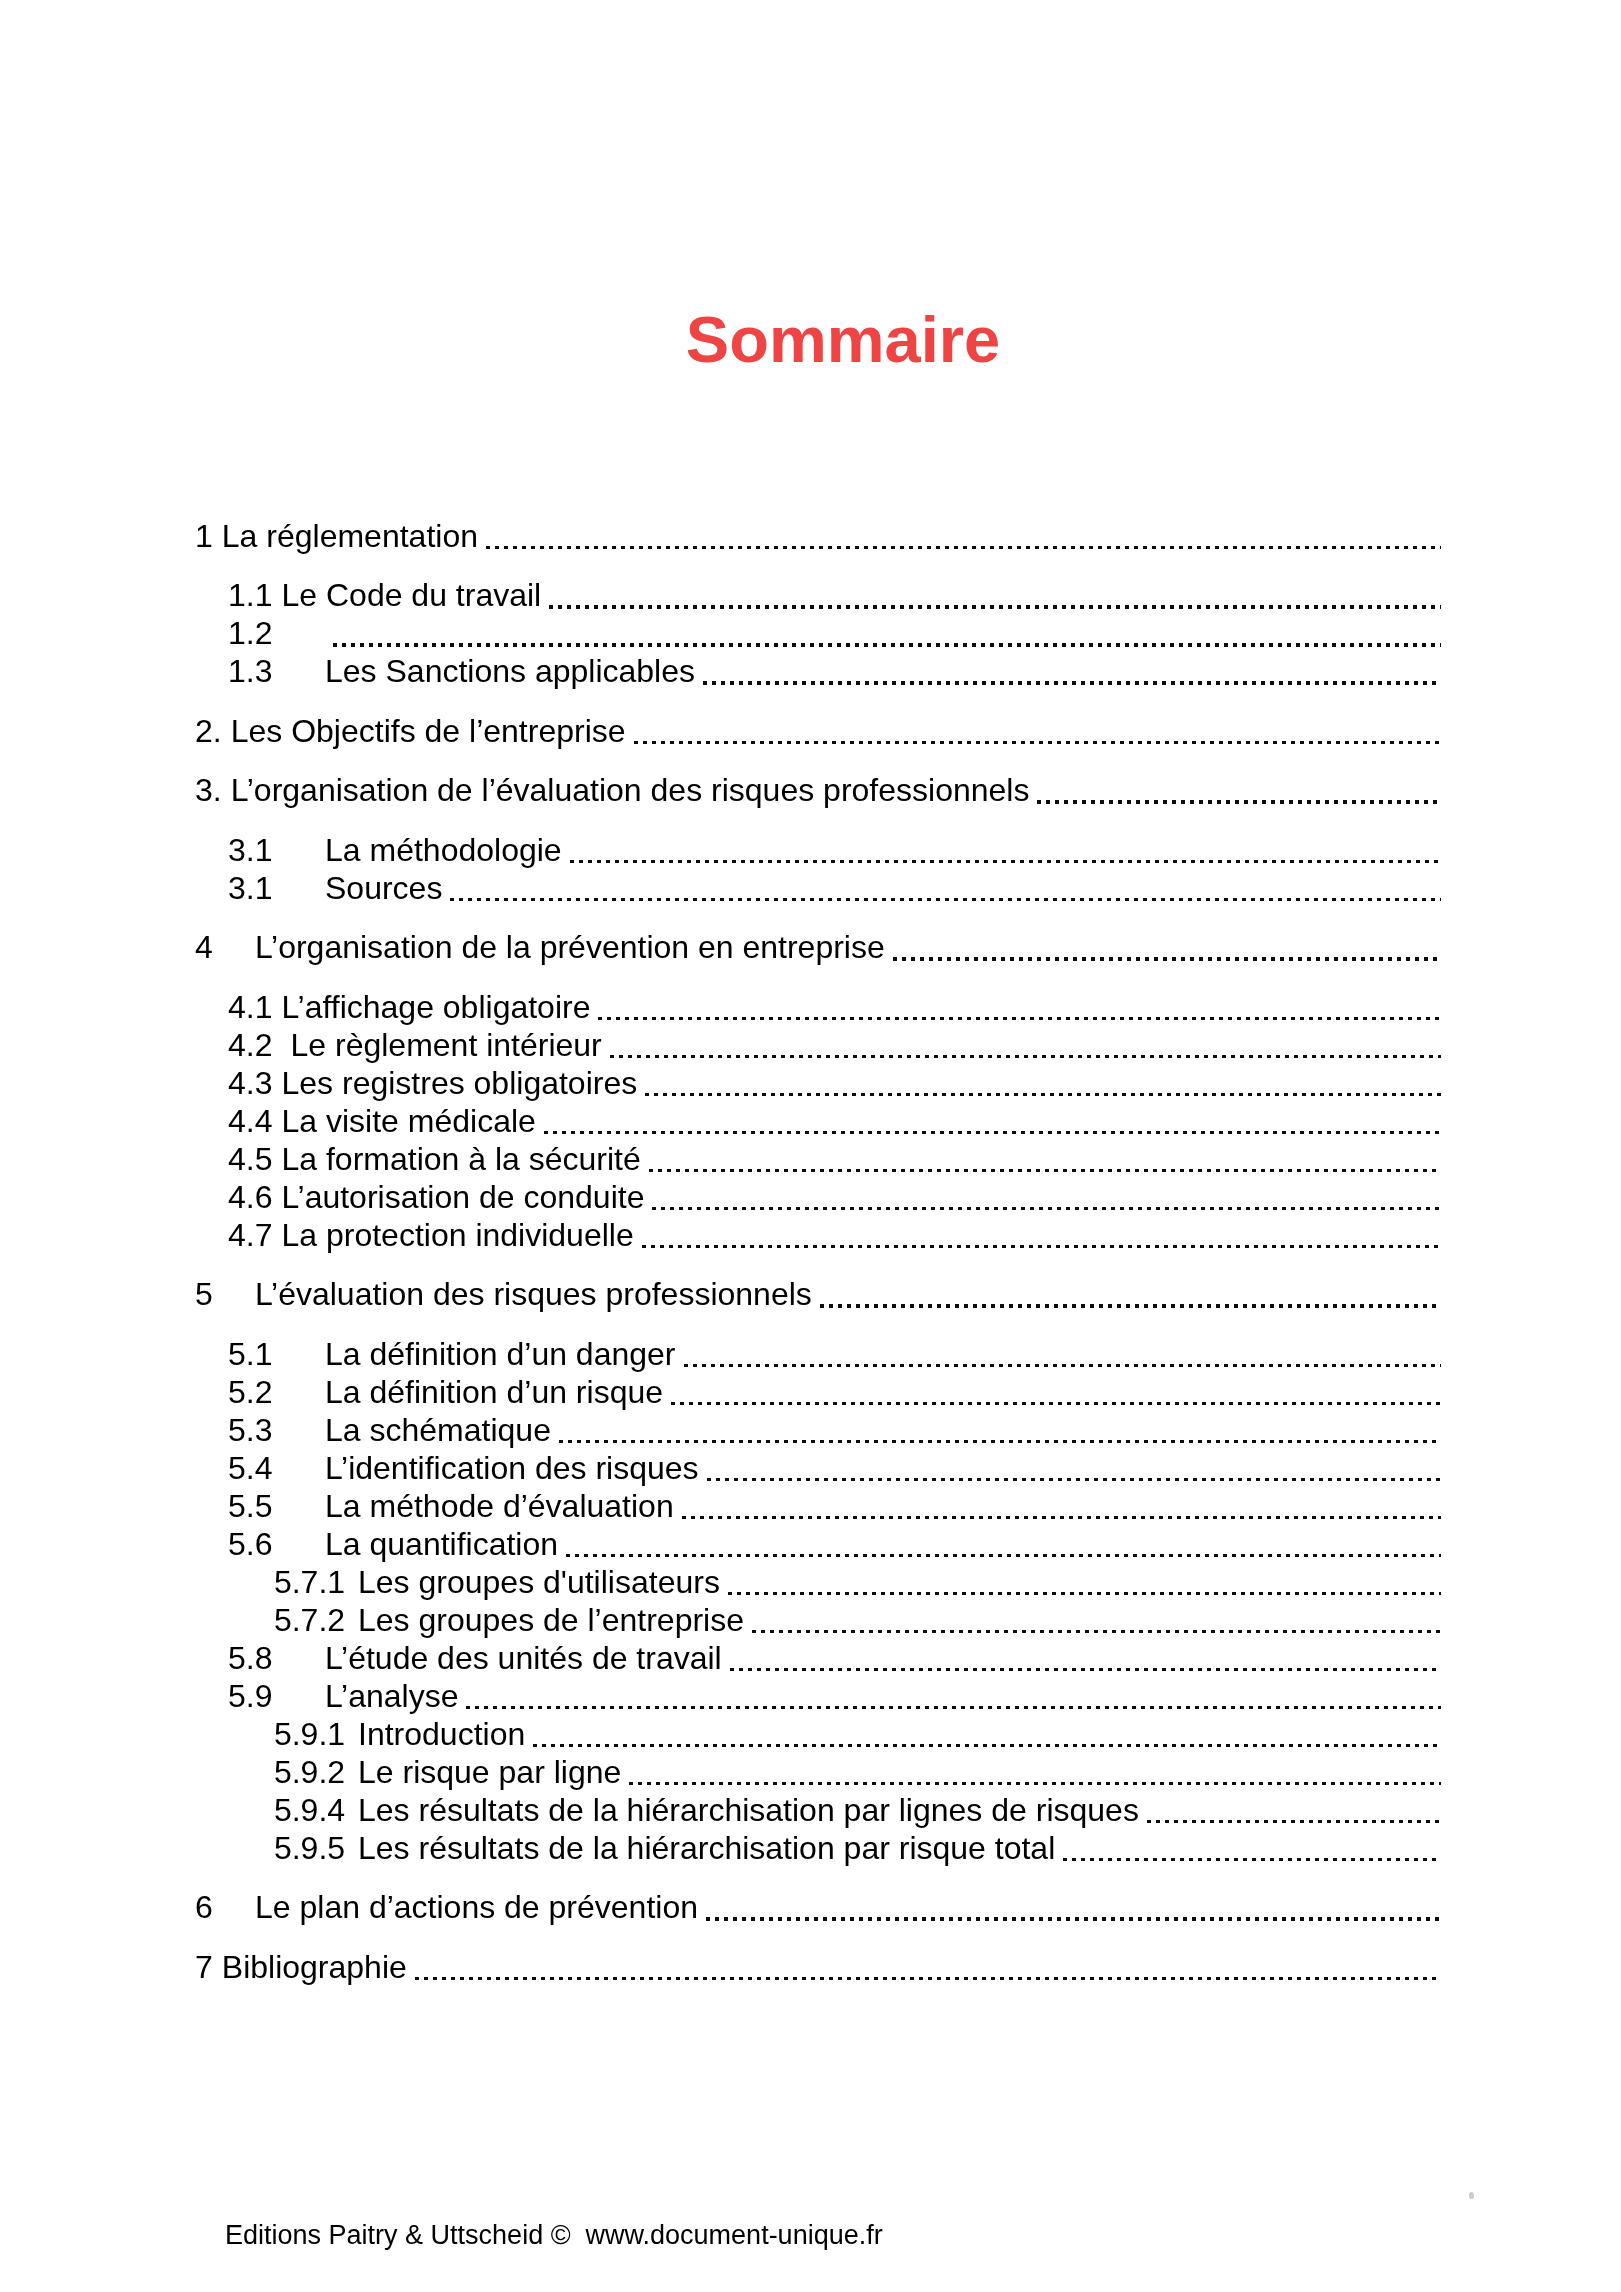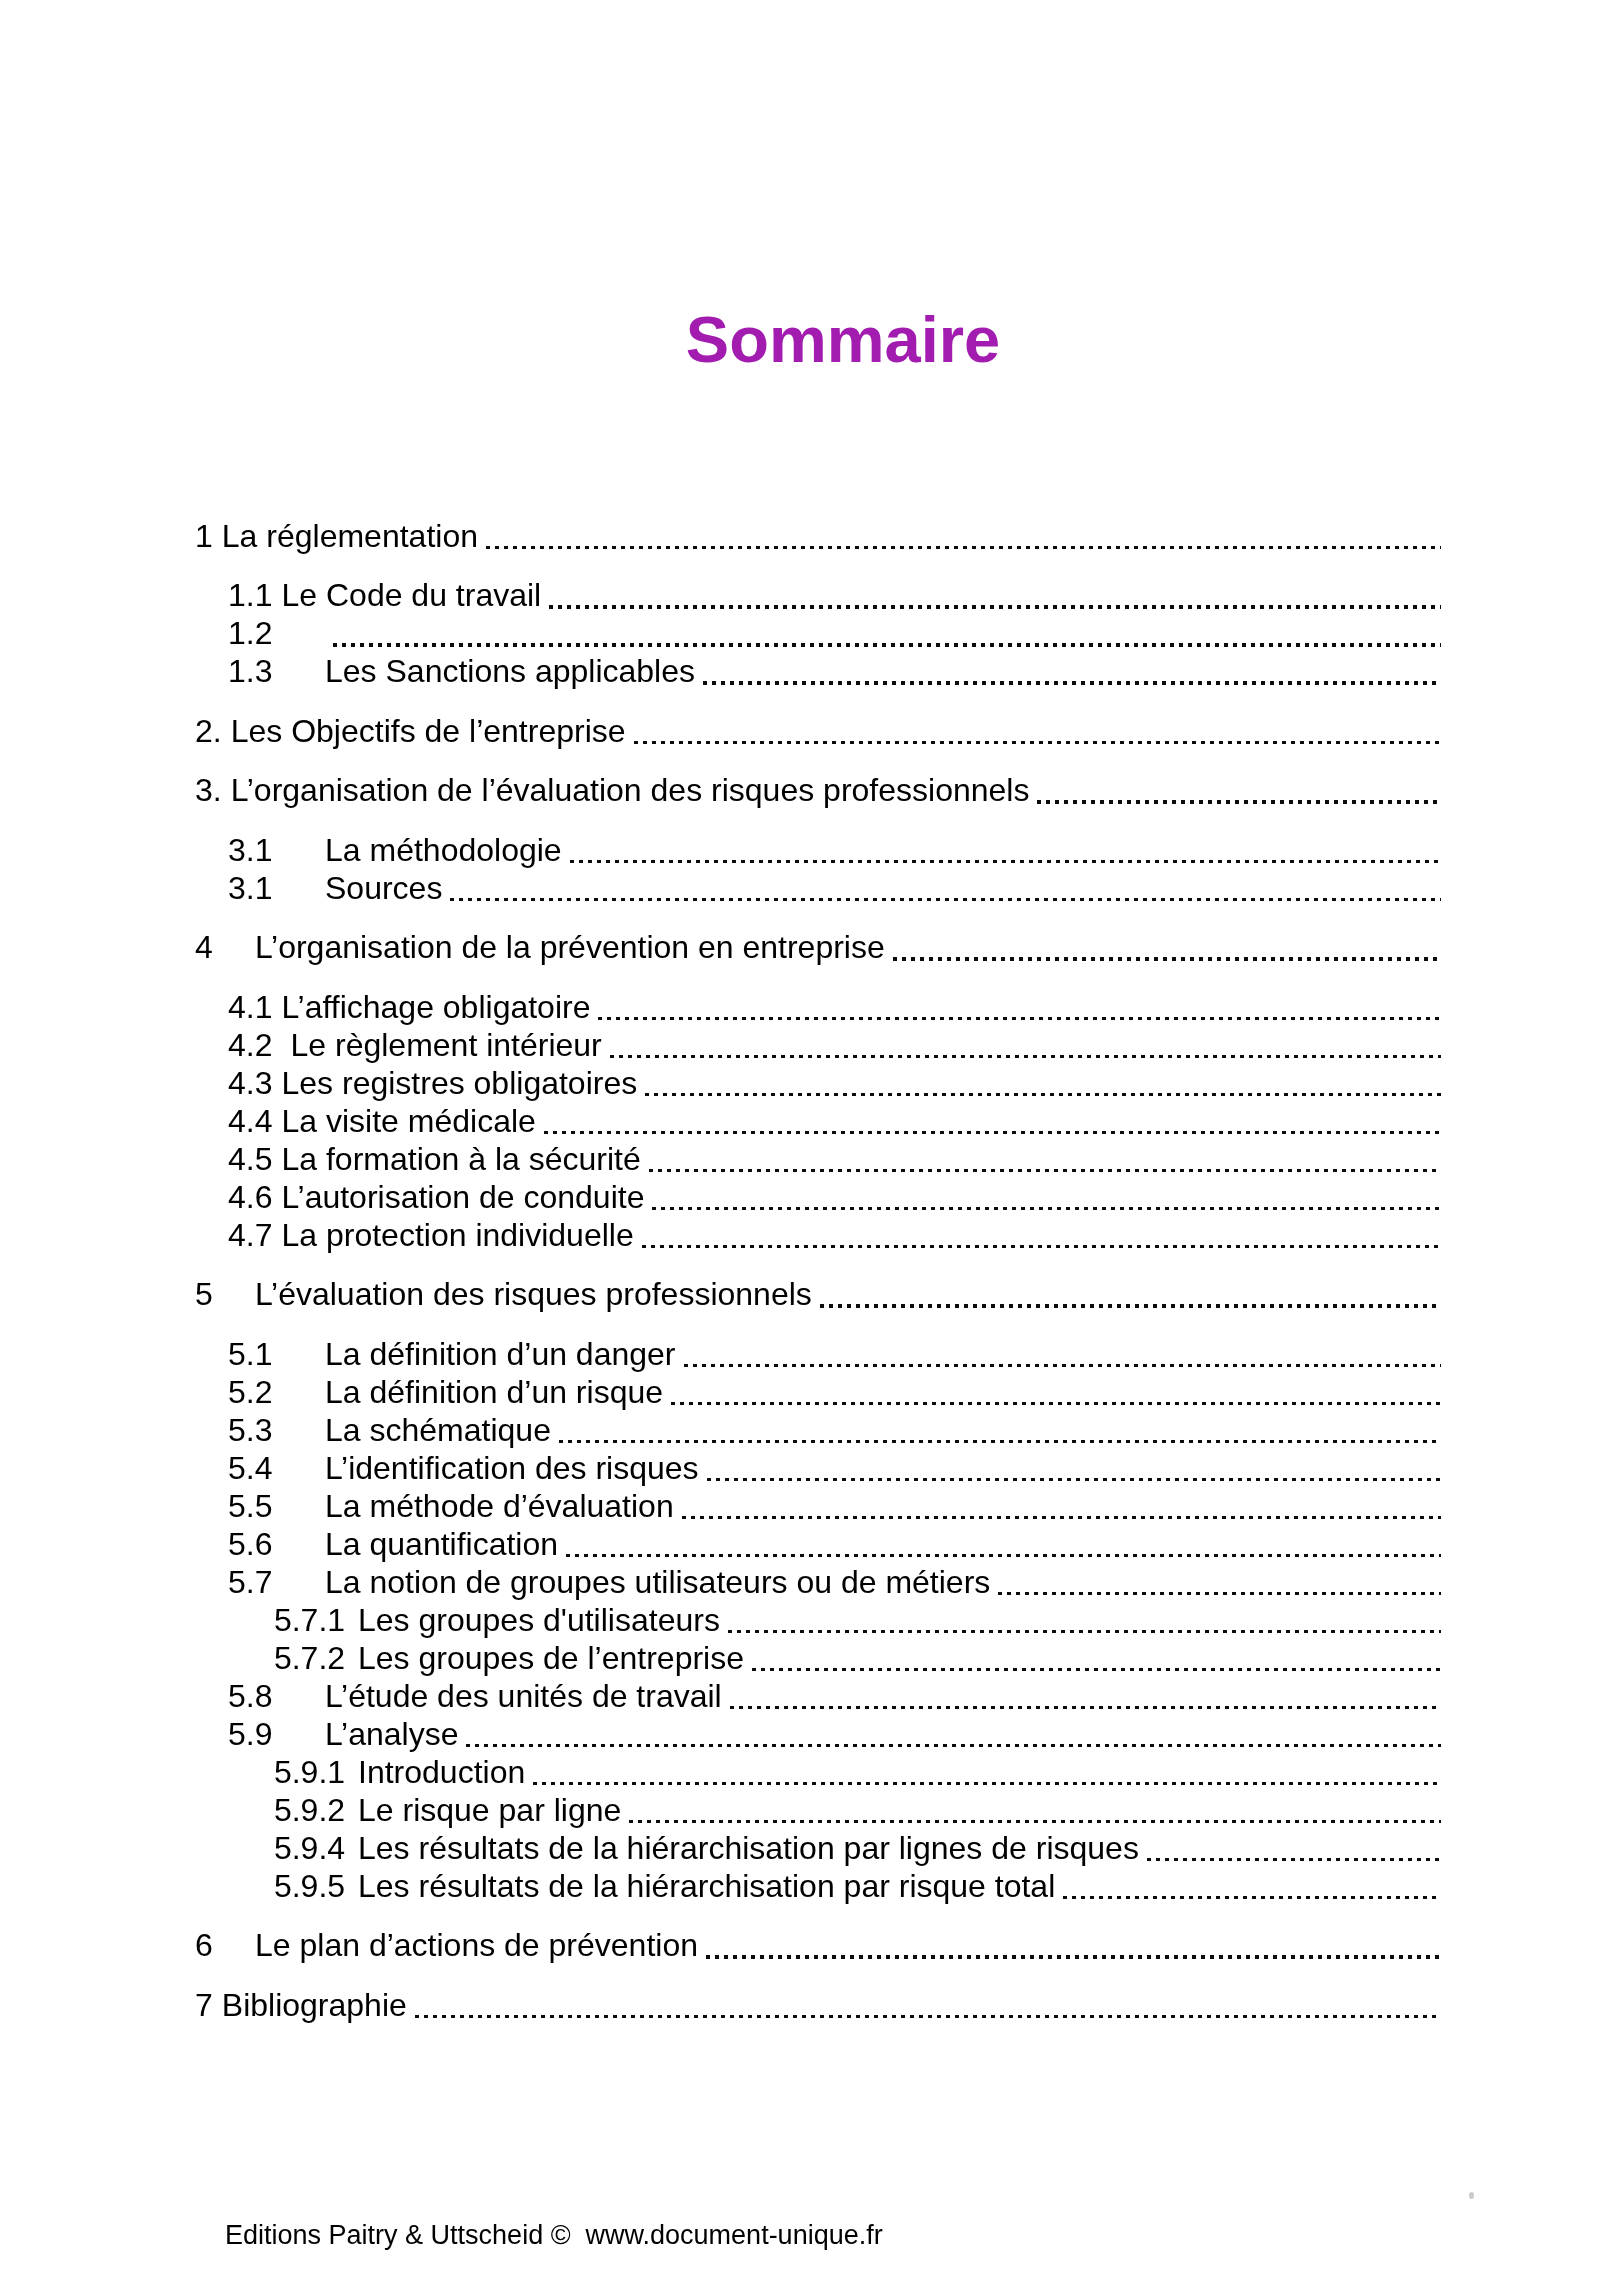--- a/index.html
+++ b/index.html
@@ -59,21 +59,21 @@
     left:1469px;top:2192px;
     width:5.4px;height:7.2px;
     border-radius:50%;
     background:#cccccc;
   }
 </style>
 </head>
 <body>
 
 <div class="page">
-  <h1 class="title" style="color: #a21caf;">Sommaire</h1>
+  <h1 class="title" style="color: #ef4444;">Sommaire</h1>
   <div class="toc" id="toc">
       <div class="row lv1 sp">
         <span class="num">1</span>
         <span class="label">La réglementation</span>
         <span class="leader"></span>
       </div>
       <div class="row lv2 sp">
         <span class="num">1.1</span>
         <span class="label">Le Code du travail</span>
         <span class="leader"></span>
@@ -173,25 +173,20 @@
         <span class="leader"></span>
       </div>
       <div class="row lv2 tab">
         <span class="num">5.5</span>
         <span class="label">La méthode d’évaluation</span>
         <span class="leader"></span>
       </div>
       <div class="row lv2 tab">
         <span class="num">5.6</span>
         <span class="label">La quantification</span>
-        <span class="leader"></span>
-      </div>
-      <div class="row lv2 tab">
-        <span class="num">5.7</span>
-        <span class="label">La notion de groupes utilisateurs ou de métiers</span>
         <span class="leader"></span>
       </div>
       <div class="row lv3 tab">
         <span class="num">5.7.1</span>
         <span class="label">Les groupes d'utilisateurs</span>
         <span class="leader"></span>
       </div>
       <div class="row lv3 tab">
         <span class="num">5.7.2</span>
         <span class="label">Les groupes de l’entreprise</span>

